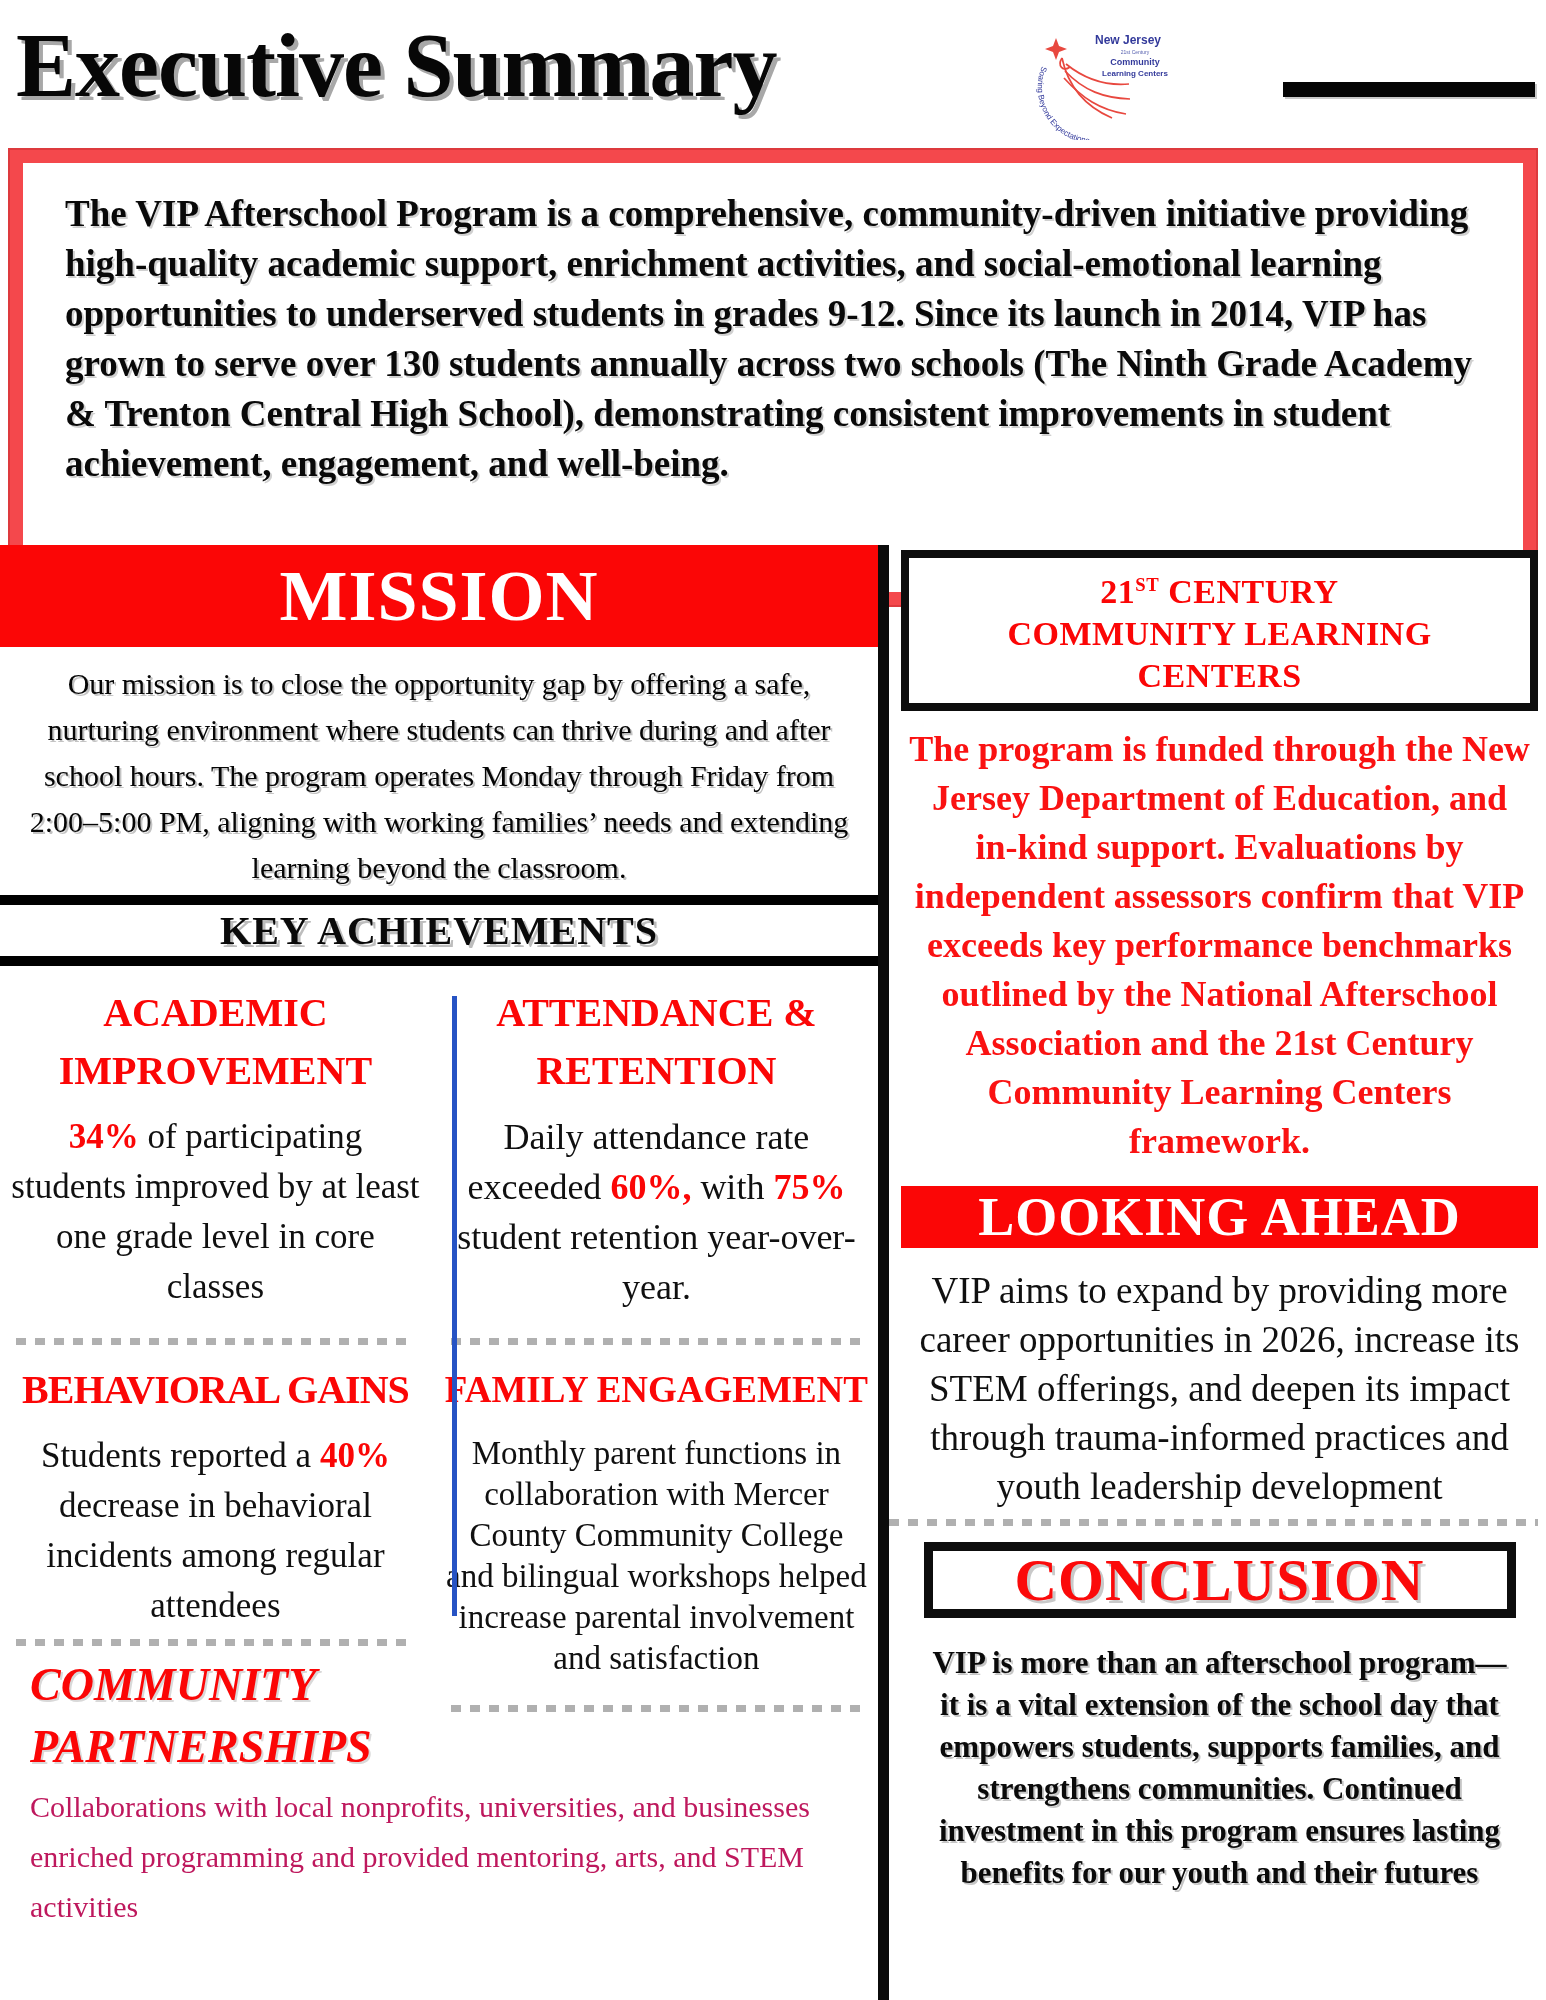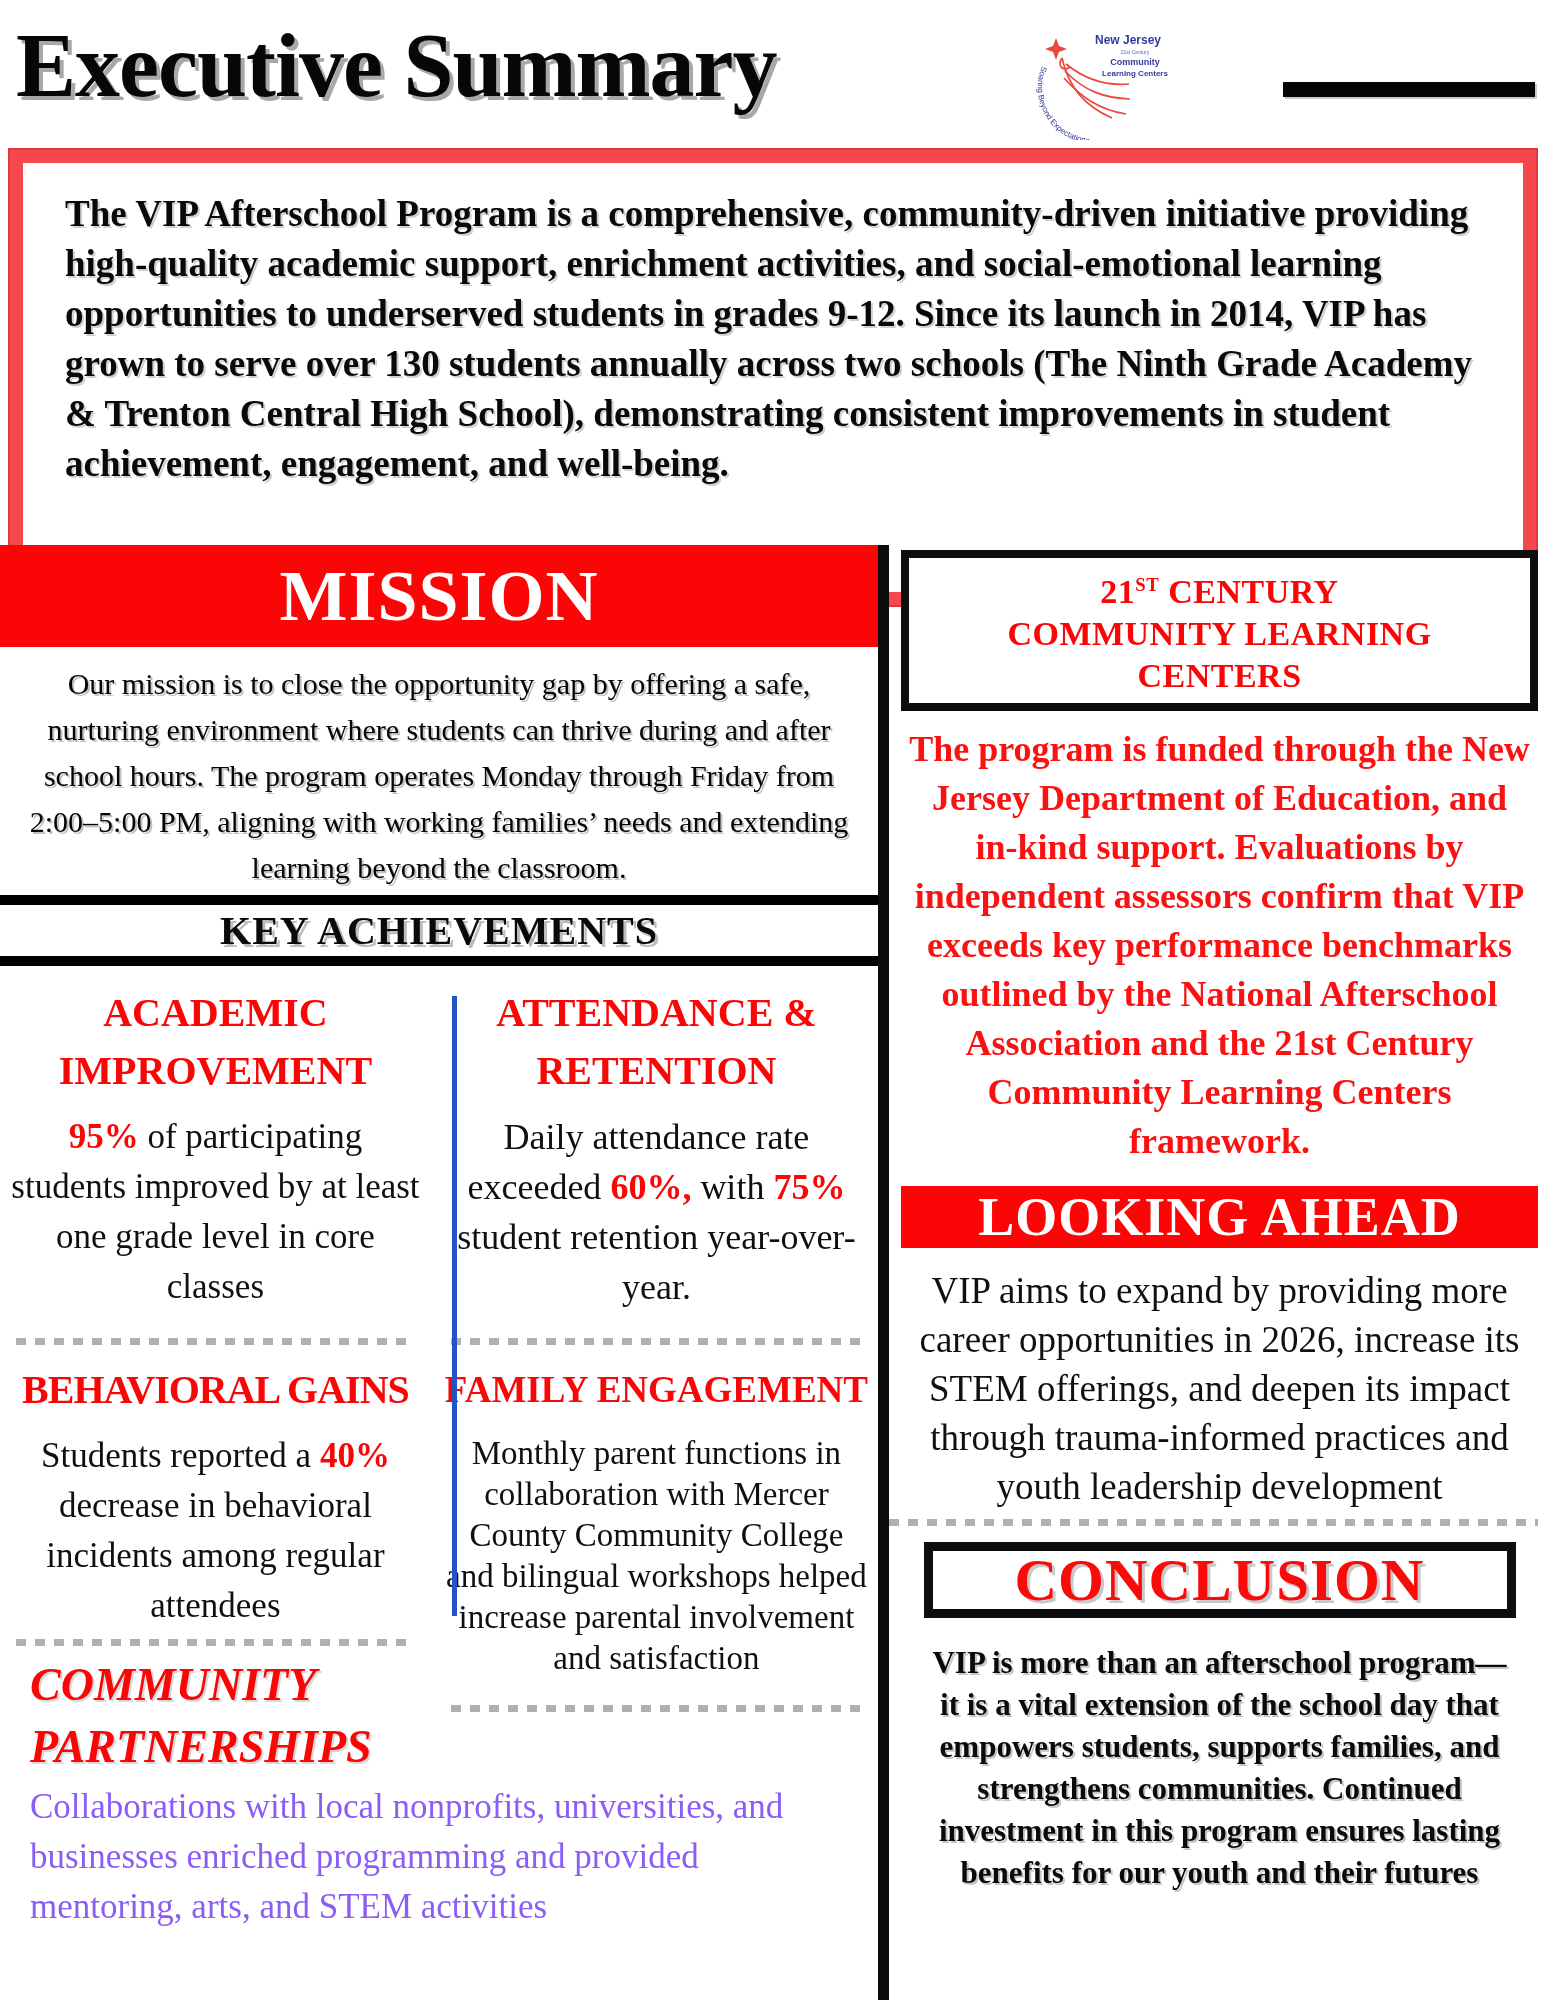--- a/index.html
+++ b/index.html
@@ -76,21 +76,21 @@
   .dotted{
     height:7px;margin:26px 6px 0 6px;
     background:repeating-linear-gradient(90deg,#b0b0b0 0 10px,transparent 10px 19px);
   }
   .dotted.tight{margin-top:8px;}
   .community-head{
     margin:8px 0 0;padding-left:20px;text-align:left;color:var(--accent-red);
     font-size:46px;line-height:62px;font-weight:700;text-shadow:2px 2px 0 #d9d9d9;font-style:italic;
   }
   .community-body{
-    margin:4px 0 0;padding:0 28px 0 30px;font-size:35px;line-height:50px;color:#8b5cf6;text-align:left;
+    margin:4px 0 0;padding:0 28px 0 30px;font-size:30px;line-height:50px;color:#be185d;text-align:left;
   }
   
   .century-box{
     margin-top:5px;border:8px solid #0d0d0d;background:#fff;padding:6px 4px;text-align:center;
   }
   .century-box .cline{
     display:block;color:var(--accent-red);font-weight:700;font-size:34px;line-height:42px;letter-spacing:.5px;
   }
   .century-box sup{font-size:.55em;vertical-align:super;}
   .century-body{
@@ -168,21 +168,21 @@
 
       <div class="key-band">
         <span>KEY ACHIEVEMENTS</span>
       </div>
 
       <div class="sub-row">
         <div class="blue-line"></div>
 
         <div class="colA">
           <p class="subhead">ACADEMIC IMPROVEMENT</p>
-          <p class="ach-body"><span class="seg-red">95%</span><span> of participating students improved by at least one grade level in core classes</span></p>
+          <p class="ach-body"><span class="seg-red">34%</span><span> of participating students improved by at least one grade level in core classes</span></p>
           <div class="dotted"></div>
           <p class="subhead oneline">BEHAVIORAL GAINS</p>
           <p class="ach-body"><span>Students reported a </span><span class="seg-red">40%</span><span> decrease in behavioral incidents among regular attendees</span></p>
           <div class="dotted tight"></div>
           <p class="community-head">COMMUNITY PARTNERSHIPS</p>
         </div>
 
         <div class="colB">
           <p class="subhead">ATTENDANCE &amp; RETENTION</p>
           <p class="ach-body"><span>Daily attendance rate exceeded </span><span class="seg-red">60%,</span><span> with </span><span class="seg-red">75%</span><span> student retention year-over-year.</span></p>

